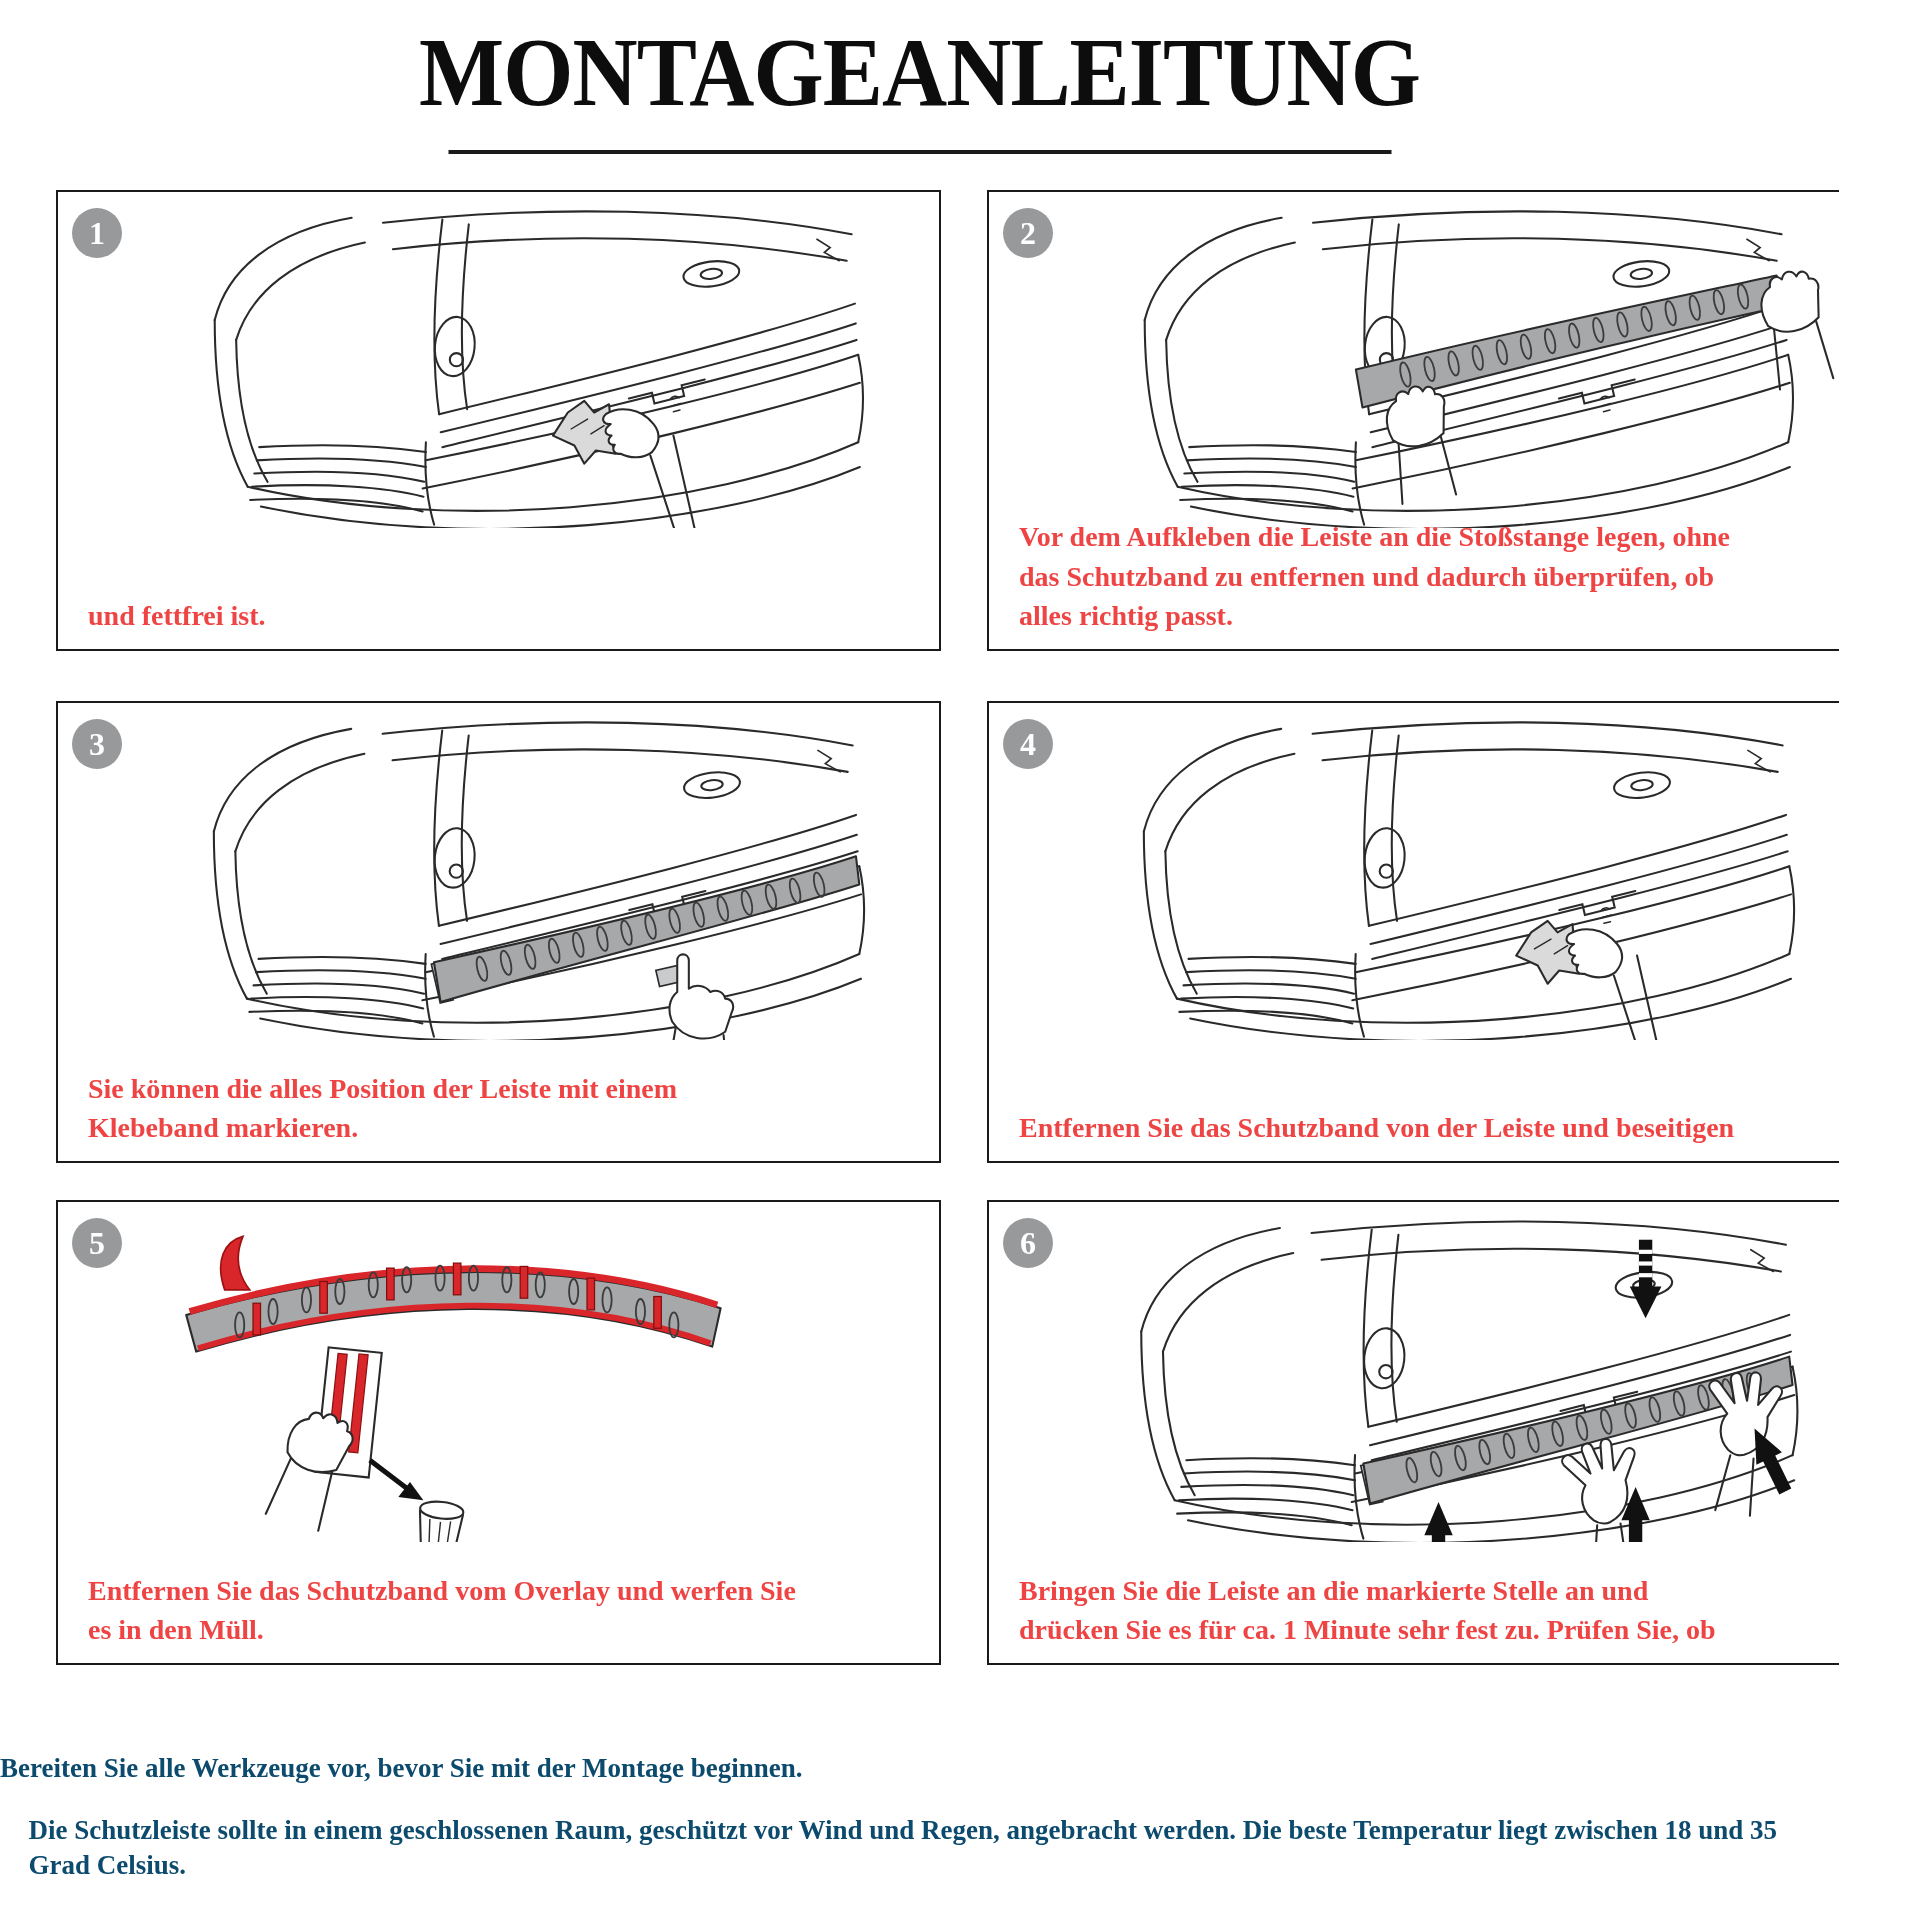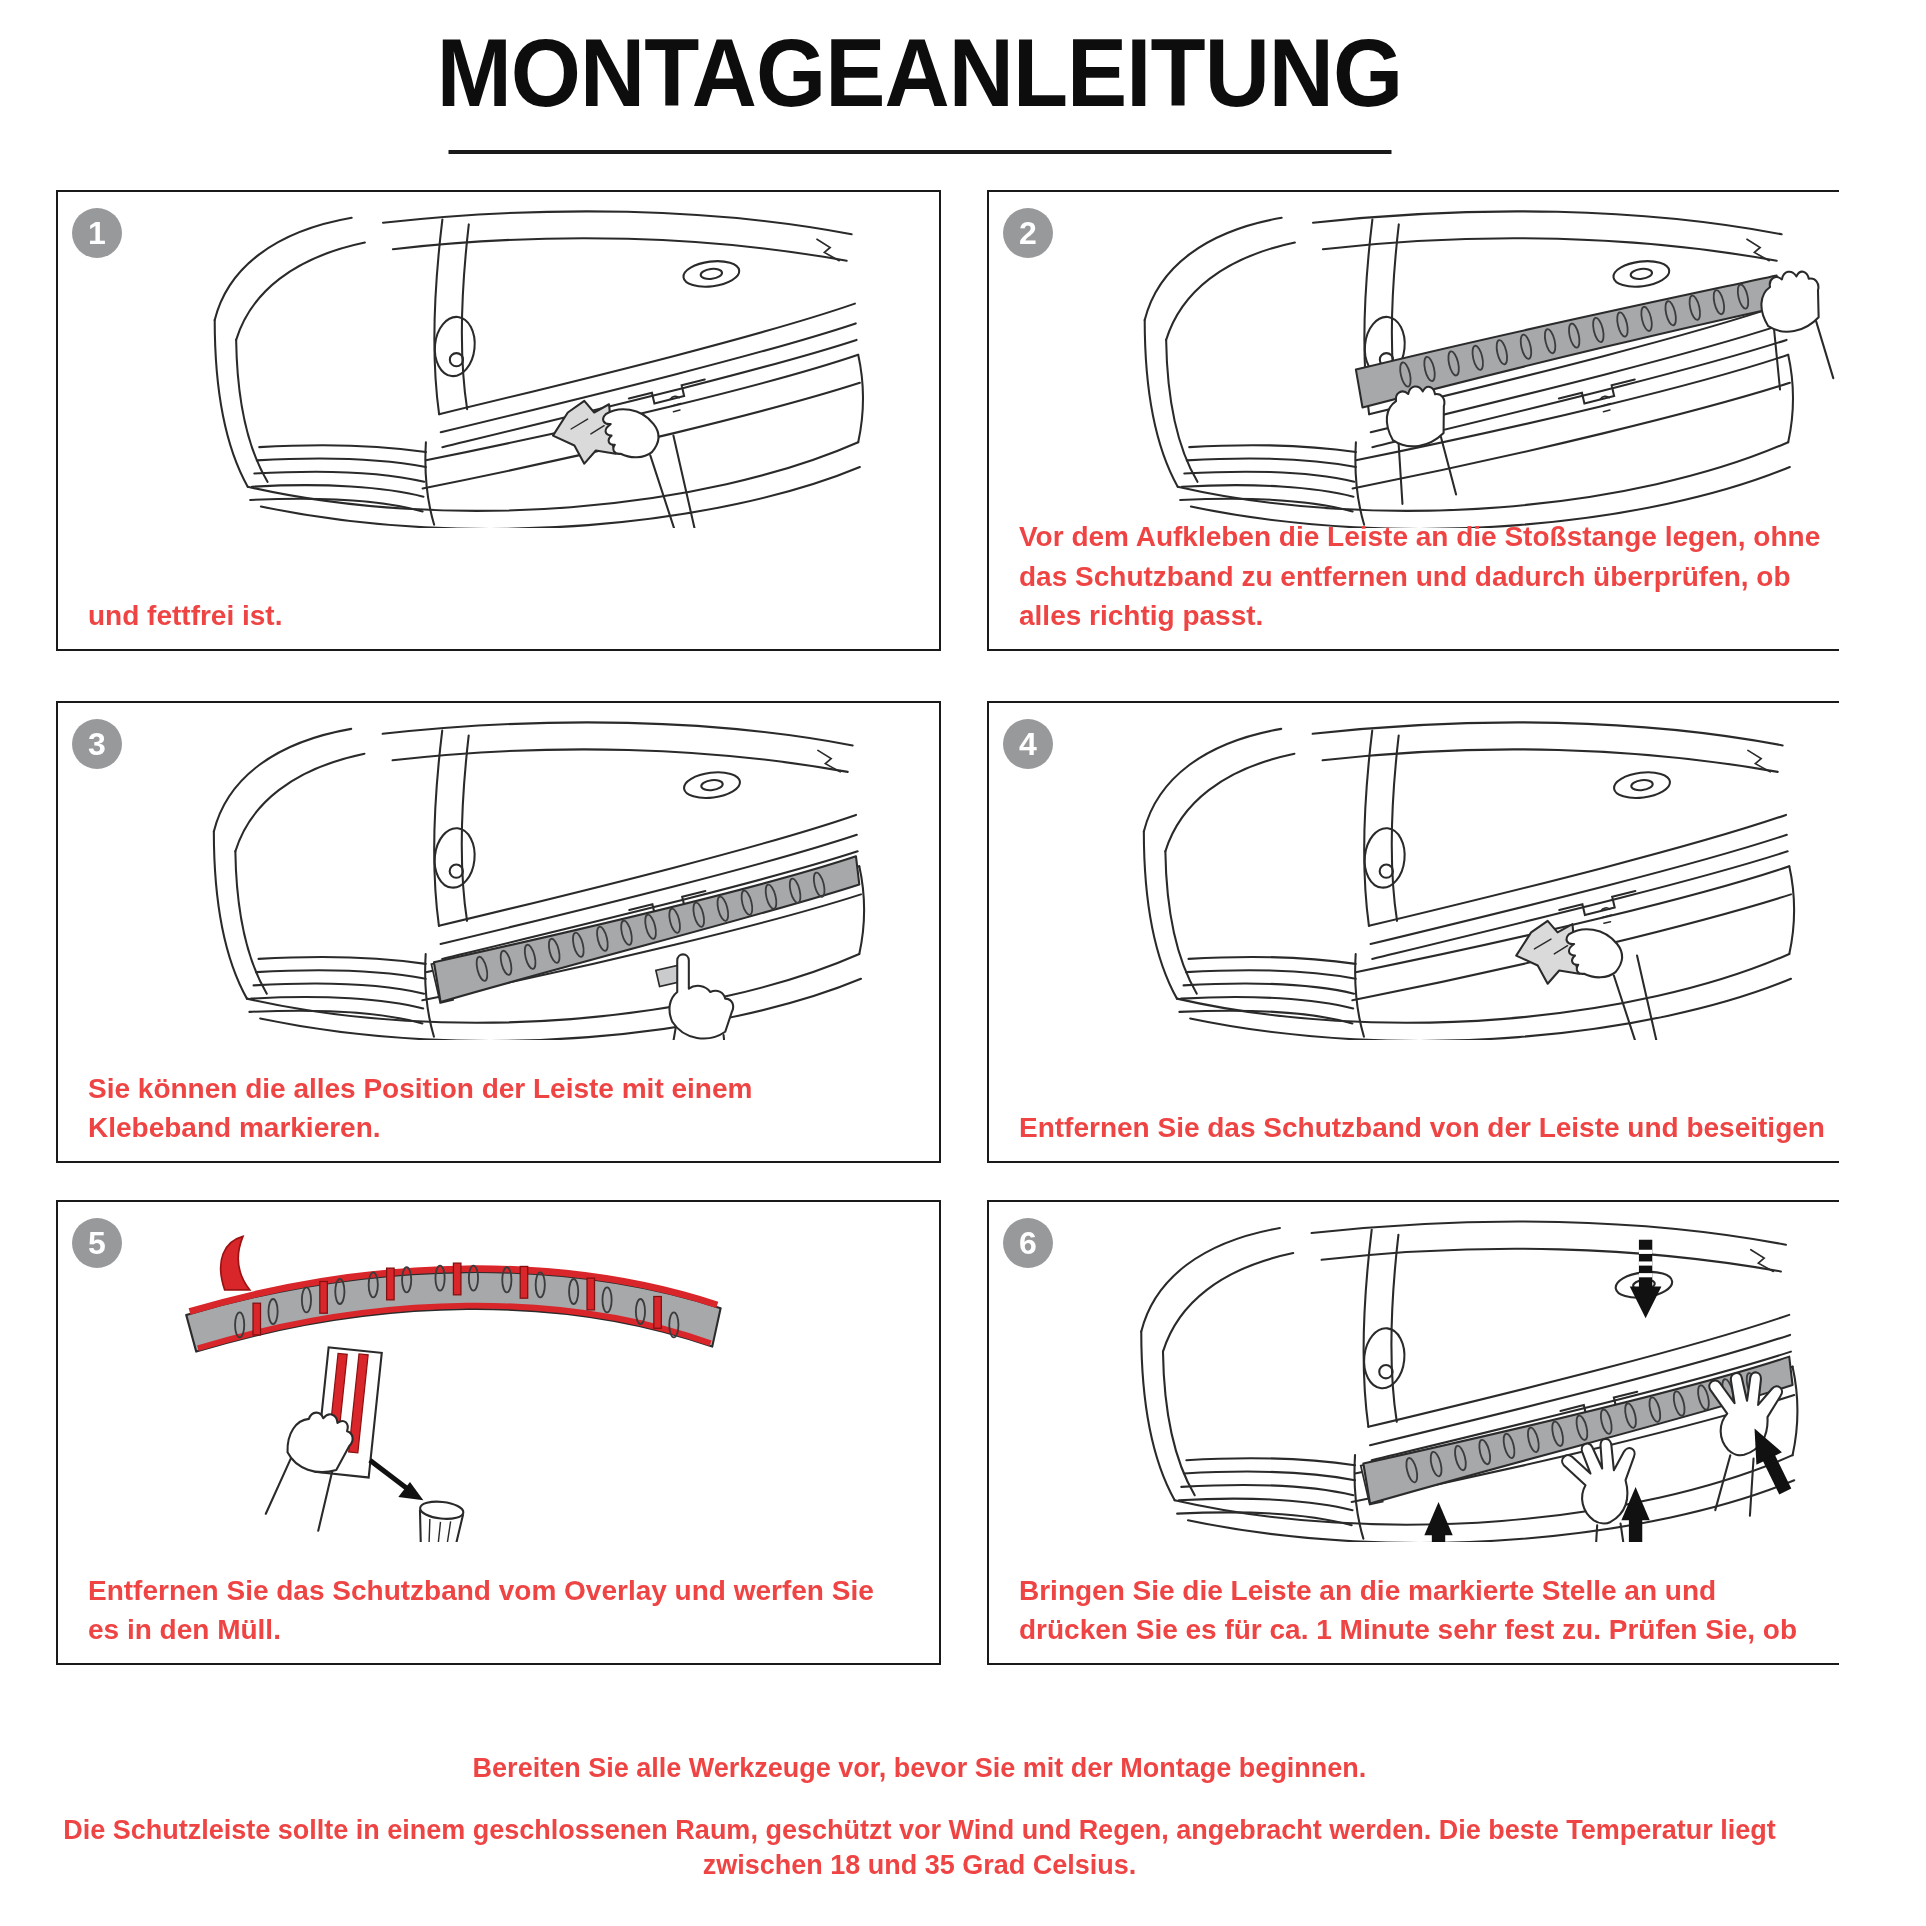--- a/index.html
+++ b/index.html
@@ -1,38 +1,38 @@
 <!DOCTYPE html>
 <html><head>
 <meta charset="utf-8">
 <style>
   html,body{margin:0;padding:0;background:#ffffff;}
   .sheet{position:relative;width:1839px;height:1927px;background:#fff;overflow:hidden;
-         font-family:Liberation Sans, sans-serif;color:#0d0d0d;}
+         font-family:Liberation Serif, serif;color:#0d0d0d;}
   .title{position:absolute;top:24px;left:0;width:100%;text-align:center;
          font-size:97px;font-weight:700;line-height:1;letter-spacing:-1px;
          transform:scaleX(0.93);white-space:nowrap;}
   .title-rule{position:absolute;top:150px;left:50%;transform:translateX(-50%);
          width:943px;height:4px;background:#1a1a1a;}
   .panel{position:absolute;border:2px solid #1a1a1a;background:#fff;box-sizing:border-box;}
   #p1{left:56px;top:190px;width:885px;height:461px;}
   #p2{left:987px;top:190px;width:883px;height:461px;}
   #p3{left:56px;top:701px;width:885px;height:462px;}
   #p4{left:987px;top:701px;width:883px;height:462px;}
   #p5{left:56px;top:1200px;width:885px;height:465px;}
   #p6{left:987px;top:1200px;width:883px;height:465px;}
   .badge{position:absolute;left:14px;top:16px;width:50px;height:50px;border-radius:50%;
          background:#98999b;color:#fff;font-weight:700;font-size:32px;
          display:flex;align-items:center;justify-content:center;z-index:2;}
   .art{position:absolute;left:8px;top:6px;right:8px;bottom:121px;}
   .art svg{width:100%;height:100%;}
   .caption{position:absolute;left:30px;right:22px;bottom:14px;
          font-weight:700;font-size:28px;line-height:1.4;color:#ef4444;}
-  .footer{position:absolute;top:1751px;left:0;width:100%;text-align:center;
-         color:#ef4444;font-weight:700;font-size:27px;line-height:1.3;}
+  .footer{position:absolute;top:1751px;left:0;width:100%;
+         color:#0c4a6e;font-weight:700;font-size:27px;line-height:1.3;}
   .footer .f2{margin:27px auto 14px;max-width:1782px;}
 </style>
 </head>
 <body>
 
 <svg width="0" height="0" style="position:absolute" aria-hidden="true">
   <defs>
     <g id="car-rear" fill="none" stroke="#2a2a2a" stroke-width="2.5" stroke-linecap="round">
       <path d="M 96,148 C 112,84 170,40 262,24"></path>
       <path d="M 122,172 C 140,114 192,72 278,54"></path>

